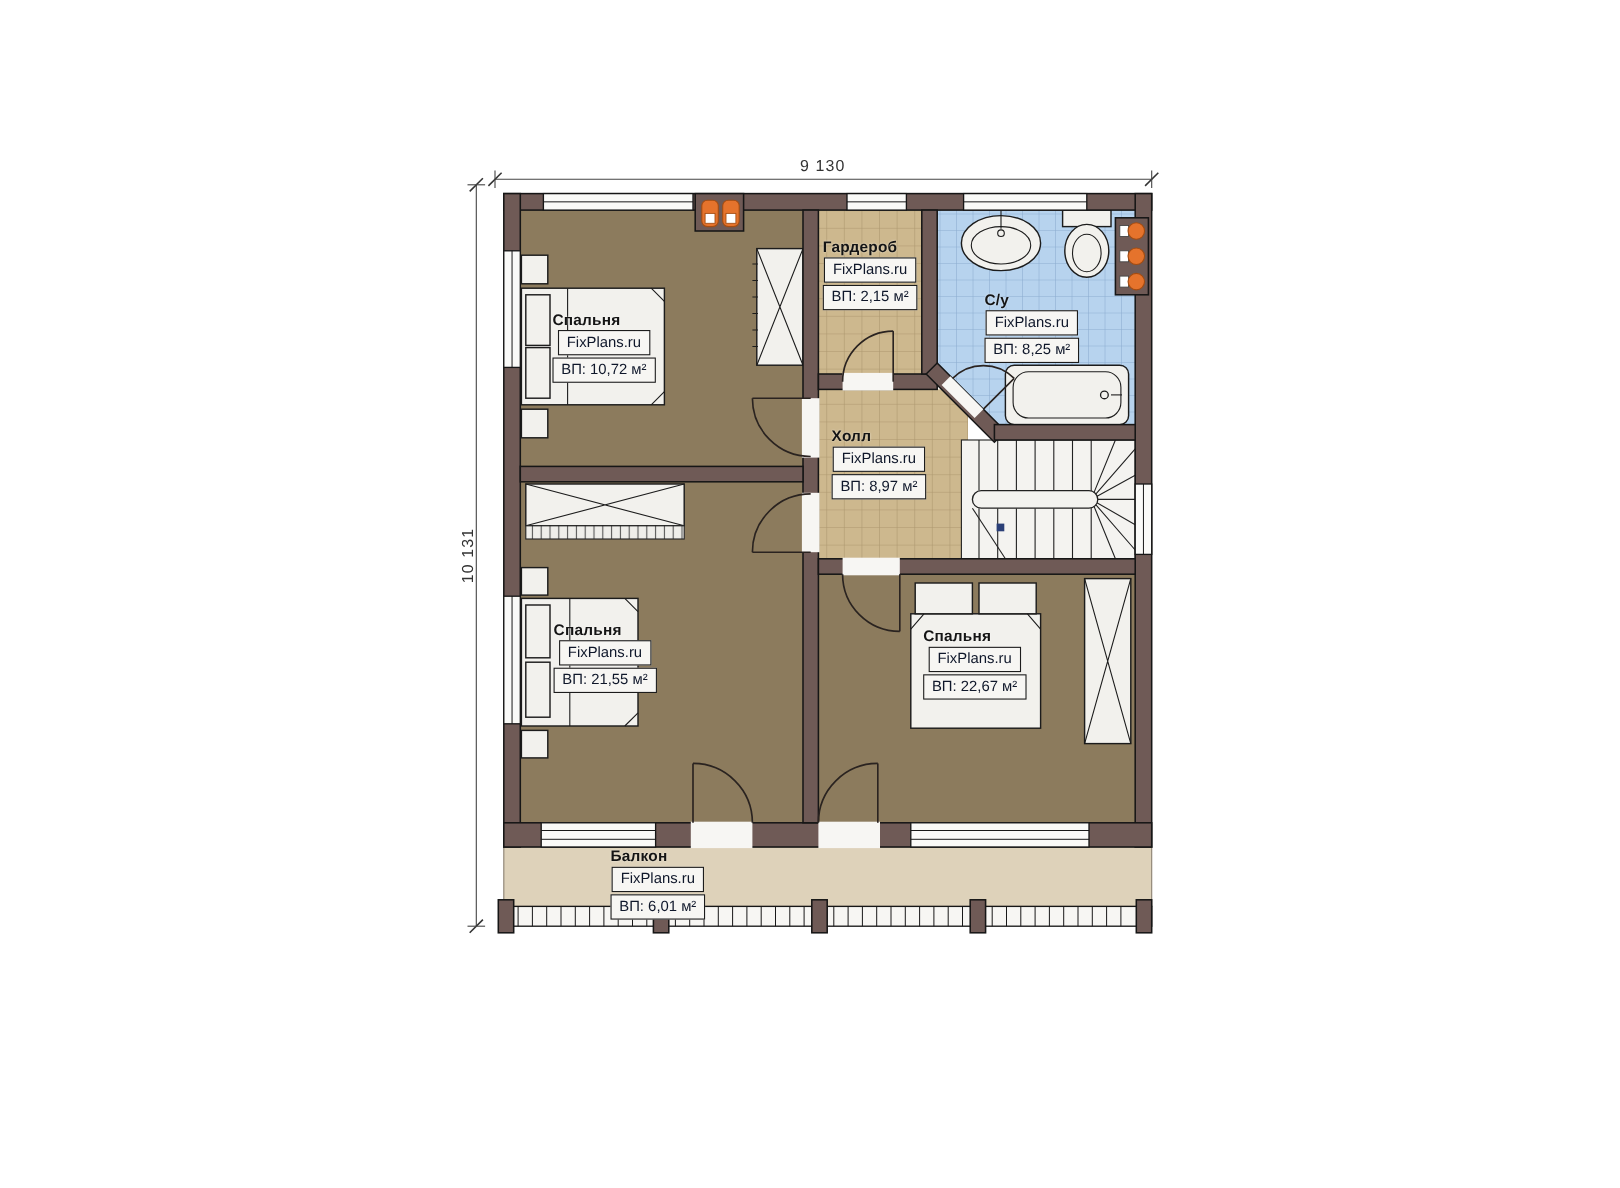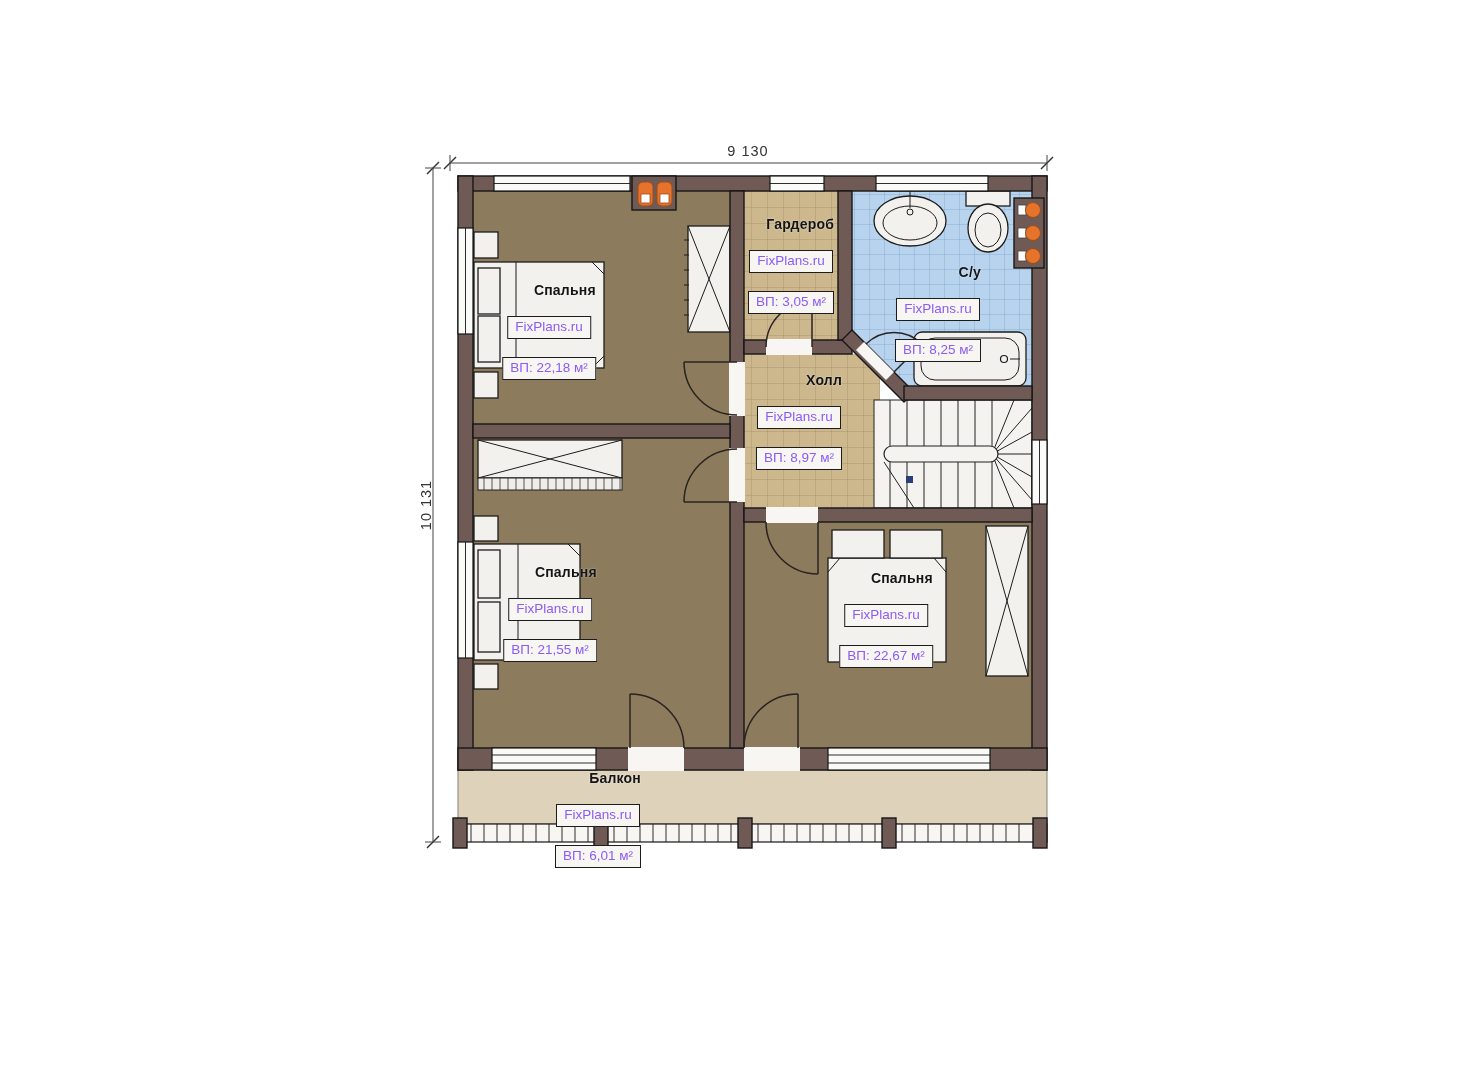--- a/index.html
+++ b/index.html
@@ -20,25 +20,25 @@
   .furn-thin { fill:none; stroke:#1c1c1c; stroke-width:1; }
   .door-arc  { fill:none; stroke:#2a2320; stroke-width:1.5; }
   .door-leaf { stroke:#2a2320; stroke-width:1.5; }
   .tread     { stroke:#222222; stroke-width:1; }
   .stairbg   { fill:#f4f3f0; stroke:#222; stroke-width:1; }
   .rad       { fill:var(--c-radiator,#e5732c); stroke:#a34c12; stroke-width:1; }
   .dim       { stroke:#444444; stroke-width:1; }
   .dimtick   { stroke:#333333; stroke-width:1.4; }
 
   
-  .room-label { position:absolute; transform:translateX(-50%); text-align:right; z-index:5; width:max-content; }
+  .room-label { position:absolute; transform:translateX(-50%); text-align:left; z-index:5; width:max-content; }
   .room-name  { font-size:14px; font-weight:bold; color:#141414; letter-spacing:.2px;
                 text-shadow:0 0 2px rgba(255,255,255,.65); }
-  .label-box  { display:block; width:max-content; margin:18px auto 0; background:#f7f6f3;
-                border:1.5px solid #1c1c1c; padding:1px 7px 2px; font-size:13.5px; color:#8b5cf6;
+  .label-box  { display:block; width:max-content; margin:2px auto 0; background:#f7f6f3;
+                border:1.5px solid #1c1c1c; padding:1px 7px 2px; font-size:13.5px; color:#0f172a;
                 line-height:1.35; }
   .dim-label  { position:absolute; font-size:14.5px; color:#333; z-index:4;
                 transform:translateX(-50%); letter-spacing:1px; }
   .dim-label.vertical { transform:translate(-50%,-50%) rotate(-90deg); }
 </style>
 </head>
 <body>
 
 <div class="canvas">
 
@@ -285,36 +285,36 @@
       <line class="dim" x1="425" y1="842" x2="441" y2="842"></line>
     </g>
   </svg>
 
   <div class="dim-label" style="left:748px; top:143px;">9 130</div>
   <div class="dim-label vertical" style="left:426px; top:505px;">10 131</div>
 
   <div class="room-label" style="left:549px; top:282px;">
     <div class="room-name">Спальня</div>
     <div class="label-box">FixPlans.ru</div>
-    <div class="label-box">ВП: 22,18 м²</div>
+    <div class="label-box">ВП: 10,72 м²</div>
   </div>
 
   <div class="room-label" style="left:791px; top:216px;">
     <div class="room-name">Гардероб</div>
     <div class="label-box">FixPlans.ru</div>
-    <div class="label-box">ВП: 3,05 м²</div>
+    <div class="label-box">ВП: 2,15 м²</div>
   </div>
 
   <div class="room-label" style="left:938px; top:264px;">
     <div class="room-name">С/у</div>
     <div class="label-box">FixPlans.ru</div>
     <div class="label-box">ВП: 8,25 м²</div>
   </div>
 
-  <div class="room-label" style="left:799px; top:372px;">
+  <div class="room-label" style="left:799px; top:388px;">
     <div class="room-name">Холл</div>
     <div class="label-box">FixPlans.ru</div>
     <div class="label-box">ВП: 8,97 м²</div>
   </div>
 
   <div class="room-label" style="left:550px; top:564px;">
     <div class="room-name">Спальня</div>
     <div class="label-box">FixPlans.ru</div>
     <div class="label-box">ВП: 21,55 м²</div>
   </div>

